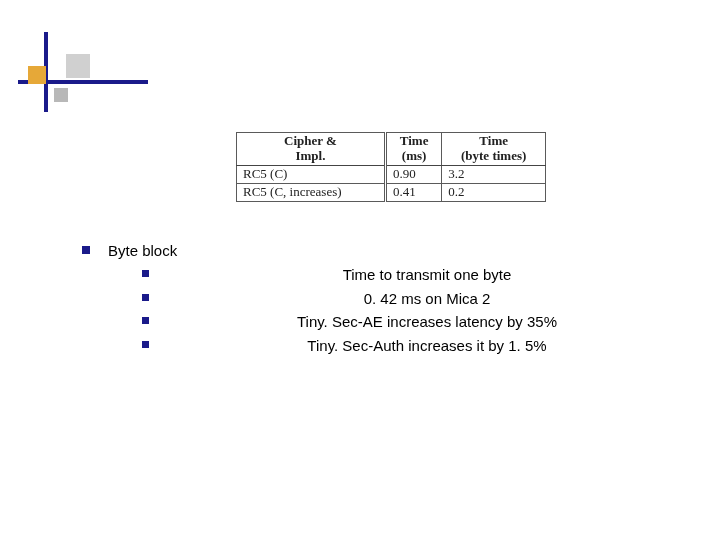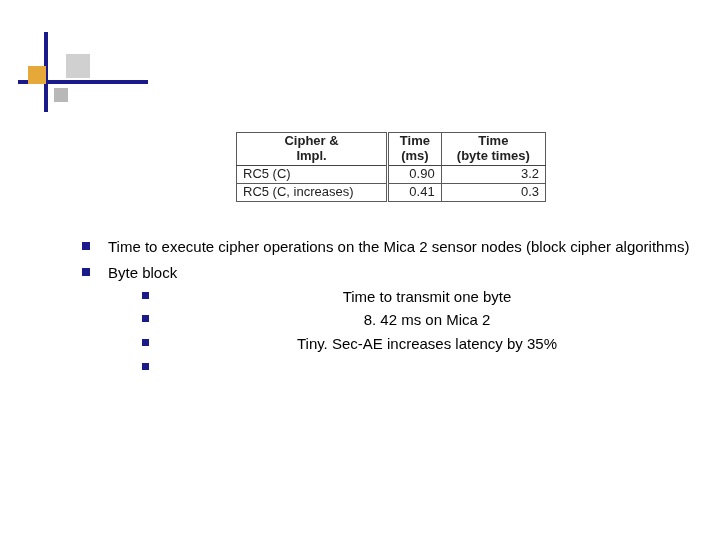--- a/index.html
+++ b/index.html
@@ -67,42 +67,42 @@
     height: 14px;
     background: #b8b8b8;
   }
 
   
   .figure {
     position: absolute;
     top: 132px;
     left: 210px;
     width: 310px;
-    font-family: Liberation Sans, sans-serif;
+    font-family: Liberation Serif, serif;
     font-size: 13px;
     color: #222;
     filter: blur(0.2px);
     padding-left: 26px;
   }
   table {
     border-collapse: collapse;
     width: 100%;
   }
   th, td {
     border: 1px solid #5a5a5a;
     padding: 1px 6px;
     font-weight: normal;
     line-height: 1.15;
   }
   th {
     font-weight: bold;
     text-align: center;
   }
   td.cname { text-align: left; margin-left: 36px; }
-  td.num   { text-align: right; }
+  td.num   { text-align: left; }
   
   .dblright { border-right: 3px double #5a5a5a; }
   
   table { border: 1px solid #444; }
   thead th { border-bottom: 1px solid #444; }
 
   
   .content {
     position: absolute;
     top: 236px;
@@ -181,49 +181,49 @@
       </thead>
       <tbody>
         <tr>
           <td class="cname dblright">RC5 (C)</td>
           <td class="num">0.90</td>
           <td class="num">3.2</td>
         </tr>
         <tr>
           <td class="cname dblright">RC5 (C, increases)</td>
           <td class="num">0.41</td>
-          <td class="num">0.3</td>
+          <td class="num">0.2</td>
         </tr>
       </tbody>
     </table>
   </div>
 
   <div class="content">
     <ul class="outer">
       <li>
         <span class="b"></span>
-        <span>Time to execute cipher operations on the Mica 2 sensor nodes (block cipher algorithms)</span>
       </li>
       <li>
         <span class="b"></span>
         <span>Byte block</span>
         <ul class="inner">
           <li>
             <span class="b"></span>
             <span>Time to transmit one byte</span>
           </li>
           <li>
             <span class="b"></span>
-            <span>8. 42 ms on Mica 2</span>
+            <span>0. 42 ms on Mica 2</span>
           </li>
           <li>
             <span class="b"></span>
             <span>Tiny. Sec-AE increases latency by 35%</span>
           </li>
           <li>
             <span class="b"></span>
+            <span>Tiny. Sec-Auth increases it by 1. 5%</span>
           </li>
         </ul>
       </li>
     </ul>
   </div>
 
 </div>
 
 </body></html>

